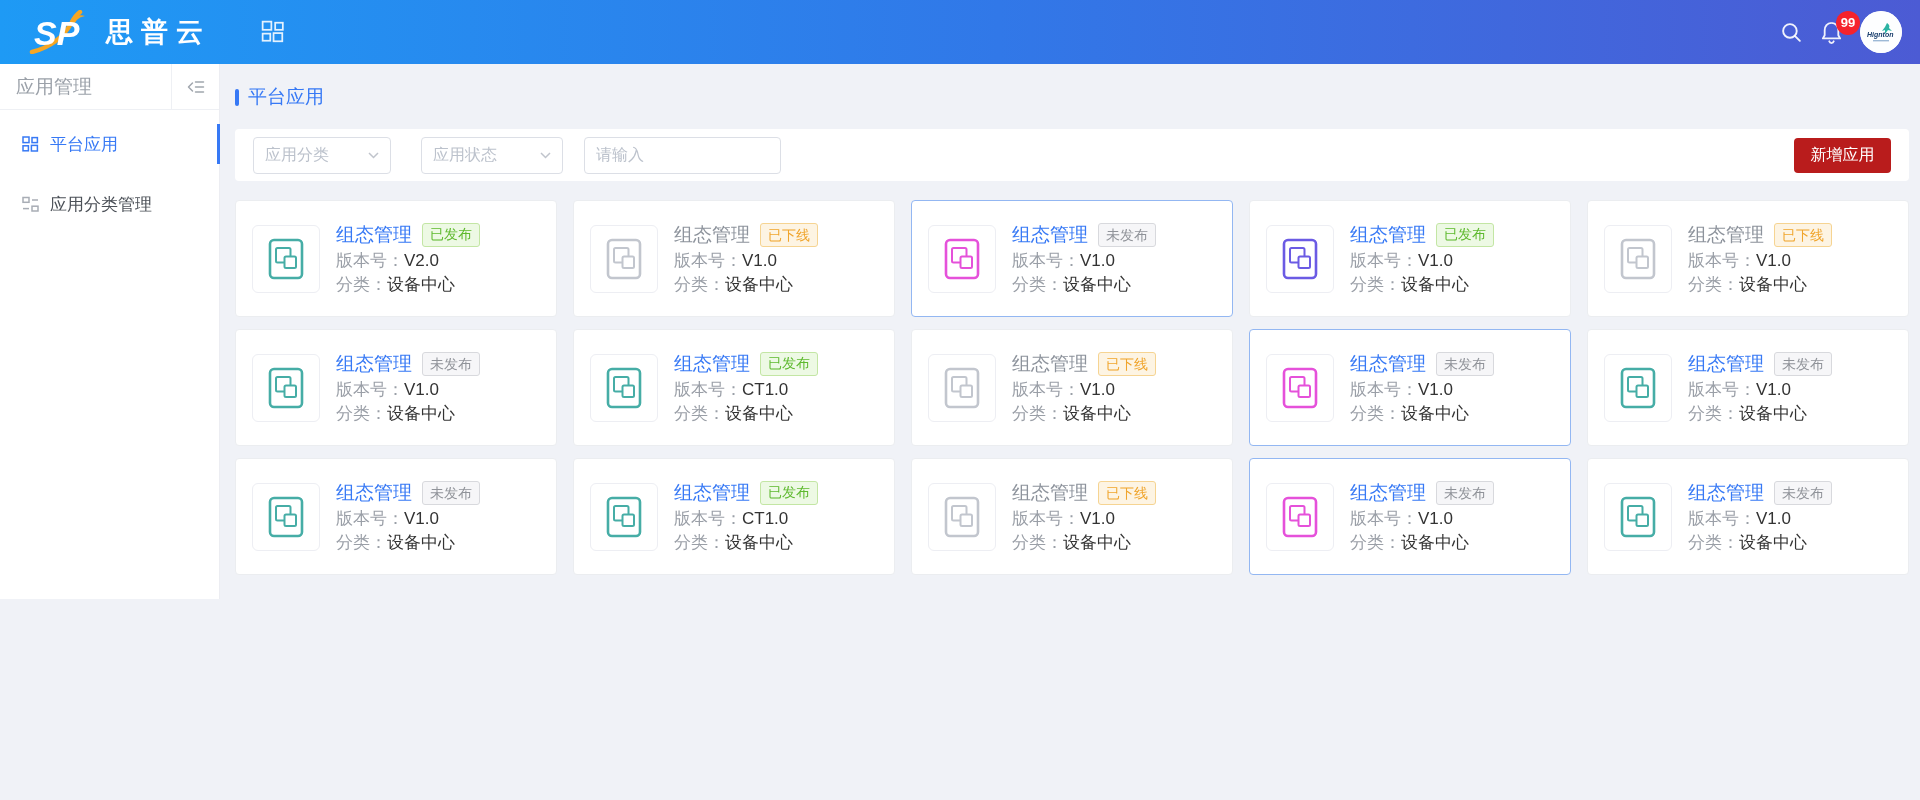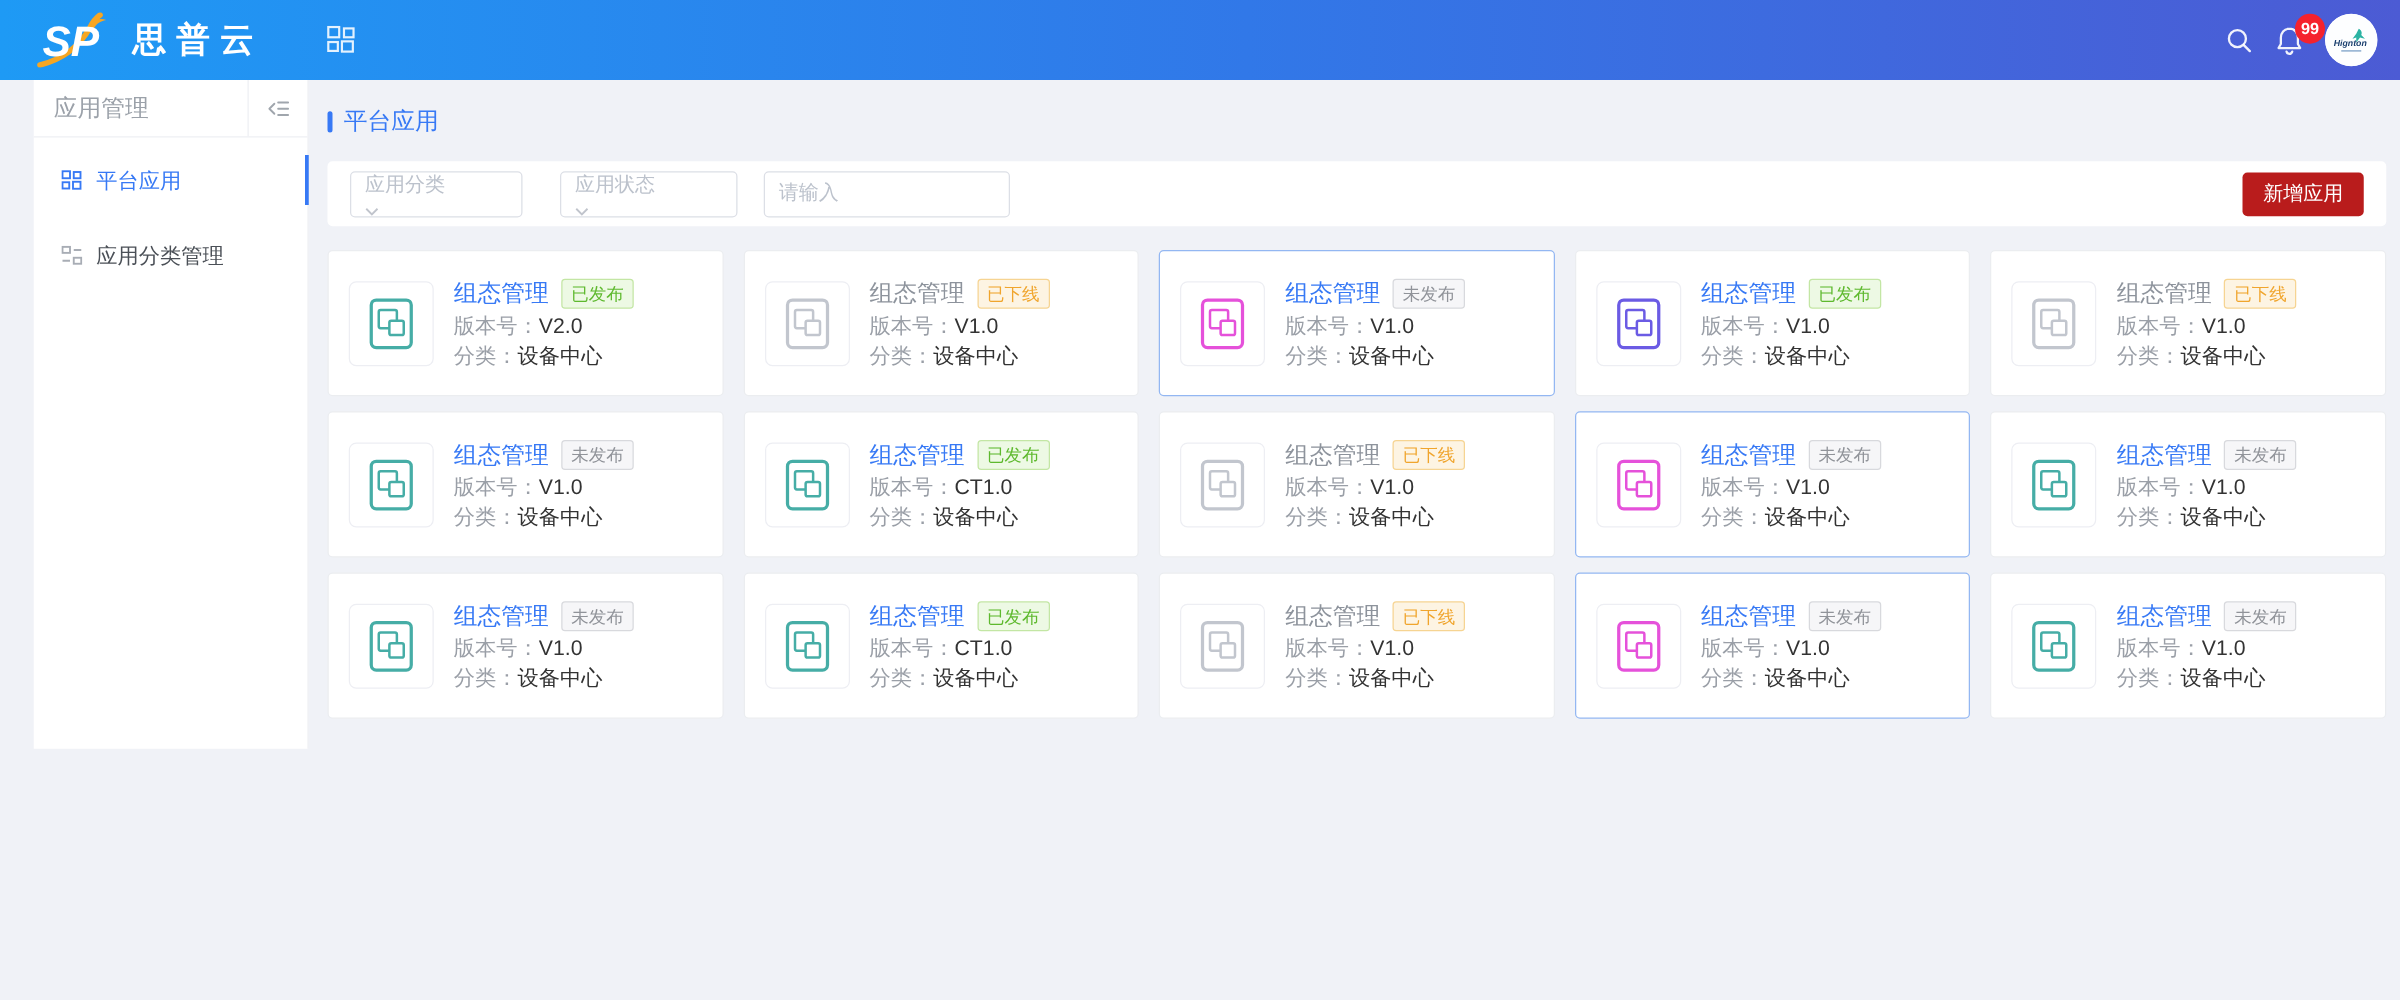--- a/index.html
+++ b/index.html
@@ -15,21 +15,21 @@
   .top-right { margin-left:auto; display:flex; align-items:center; gap:16px; }
   .tb-icon { background:none; border:none; cursor:pointer; display:flex; align-items:center; }
   .bell-wrap { position:relative; }
   .bell-badge { position:absolute; top:-9px; right:-16px; min-width:24px; height:24px; border-radius:12px;
     background:#f5222d; color:#fff; font-size:13px; font-weight:bold; display:flex; align-items:center;
     justify-content:center; padding:0 4px; }
   .avatar { width:42px; height:42px; border-radius:50%; background:#fdfeff; display:flex; align-items:center;
     justify-content:center; overflow:hidden; cursor:pointer; border:none; }
 
   
-  .layout { display:flex; height:535px;padding-left:27px; }
+  .layout { display:flex; height:535px; }
   .sidebar { width:220px; background:#fff; border-right:1px solid #ecedf2; flex:none; }
   .side-head { height:46px; display:flex; align-items:stretch; border-bottom:1px solid #eef0f4; }
   .side-title { flex:1; display:flex; align-items:center; padding-left:16px; font-size:19px; color:#9ba1a9; }
   .collapse-box { width:48px; border-left:1px solid #eef0f4; display:flex; align-items:center; justify-content:center; cursor:pointer; background:none; }
   .side-item { position:relative; height:40px; display:flex; align-items:center; gap:11px;
     padding-left:22px; font-size:17px; color:#4b5057; cursor:pointer; }
   .side-item.first { margin-top:14px; }
   .side-item + .side-item { margin-top:20px; }
   .side-item.active { color:#3779f5; }
   .side-item.active::after { content:""; position:absolute; right:-1px; top:0; width:3px; height:40px; background:#3779f5; }
@@ -38,22 +38,22 @@
 
   
   .page-title { margin-top:20px; height:26px; display:flex; align-items:center; }
   .title-bar { width:4px; height:17px; border-radius:2px; background:#3779f5; margin-right:9px; }
   .page-title span { font-size:19px; color:#3779f5; }
 
   
   .filter-panel { margin-top:19px; height:52px; background:#fff; border-radius:4px;
     display:flex; align-items:center; padding:0 18px; }
   .sel { width:138px; height:37px; border:1px solid #dcdfe6; border-radius:4px; background:#fff;
-    display:flex; align-items:flex-start; justify-content:space-between; padding:0 11px;
-    font-size:16px; color:#bcc2cc; cursor:pointer;flex-direction:column; }
+    display:flex; align-items:center; justify-content:space-between; padding:0 11px;
+    font-size:16px; color:#bcc2cc; cursor:pointer; }
   .sel.sel2 { width:142px; margin-left:30px; }
   .search-input { width:197px; height:37px; border:1px solid #dcdfe6; border-radius:4px;
     margin-left:21px; padding:0 11px; font-size:16px; color:#333;
     font-family:"Liberation Sans","DejaVu Sans",sans-serif; }
   .search-input::placeholder { color:#bcc2cc; }
   .add-btn { margin-left:auto; width:97px; height:35px; background:#b91c1c; color:#fff; border:none;
     border-radius:4px; font-size:16px; cursor:pointer; font-family:inherit; }
 
   
   .grid { margin-top:19px; display:grid; grid-template-columns:repeat(5,1fr);
@@ -62,21 +62,21 @@
     display:flex; align-items:center; padding:0 16px; cursor:pointer; }
   .card.selected { border-color:#93b7f2; }
   .icon-box { width:68px; height:68px; border:1px solid #edeef3; border-radius:6px; flex:none;
     display:flex; align-items:center; justify-content:center; background:#fff; }
   .info { margin-left:16px; min-width:0; }
   .trow { display:flex; align-items:center; }
   .app-title { font-size:19px; color:#3779f5; text-decoration:none; white-space:nowrap; }
   .card.dimmed .app-title { color:#8d939c; }
   .badge { margin-left:10px; font-size:14px; line-height:1; padding:4px 7px; border-radius:3px;
     border:1px solid transparent; white-space:nowrap; }
-  .b-published   { color:#5eb92e; background:#edf9e4; border-color:#c3e6a4; }
+  .b-published   { color:#5eb92e; background:#edf9e4; border-color:#c3e6a4;font-family:Liberation Serif, serif; }
   .b-offline     { color:#f0a52d; background:#fdf4e3; border-color:#f6d492; }
   .b-unpublished { color:#909399; background:#f6f6f8; border-color:#d8d9dd; }
   .meta { margin-top:1px; font-size:17px; white-space:nowrap; }
   .meta .lbl { color:#9a9fa7; }
   .meta .val { color:#333; font-weight:500; }
 </style>
 </head>
 <body>
 
 <div class="app">

